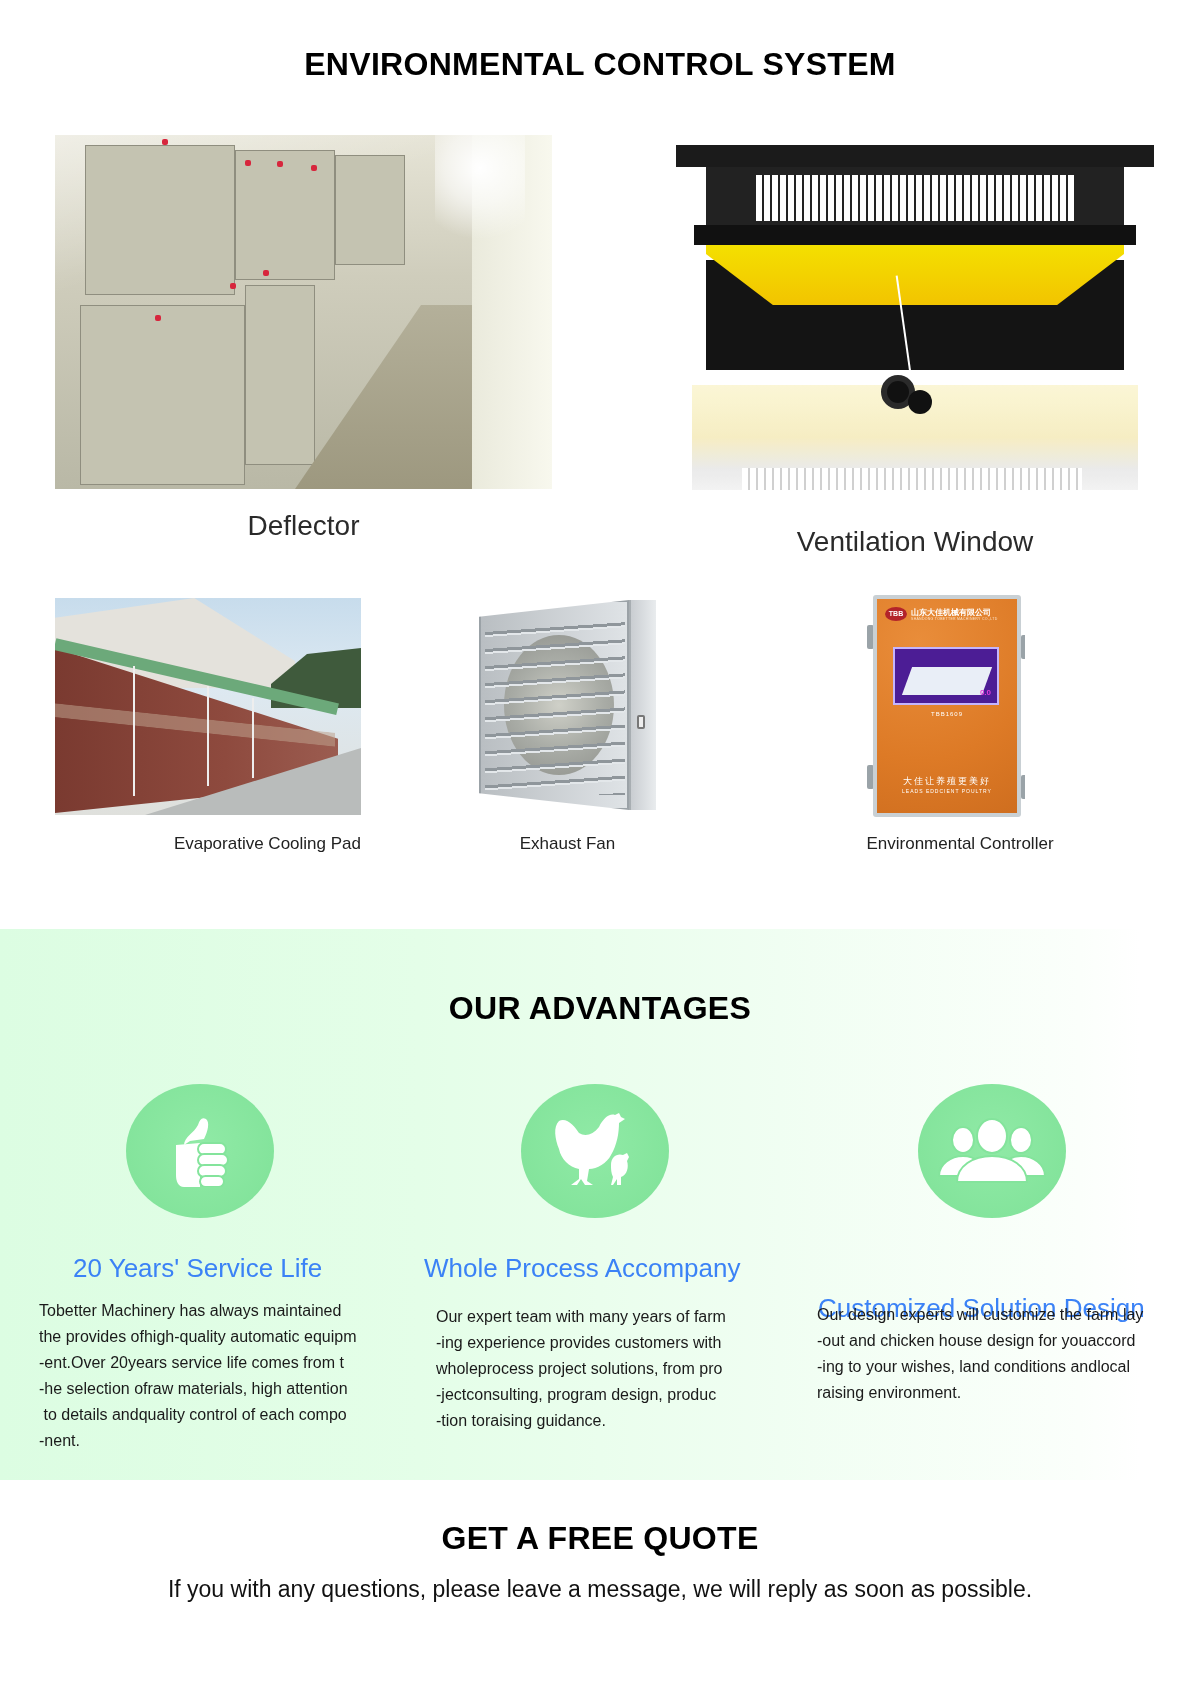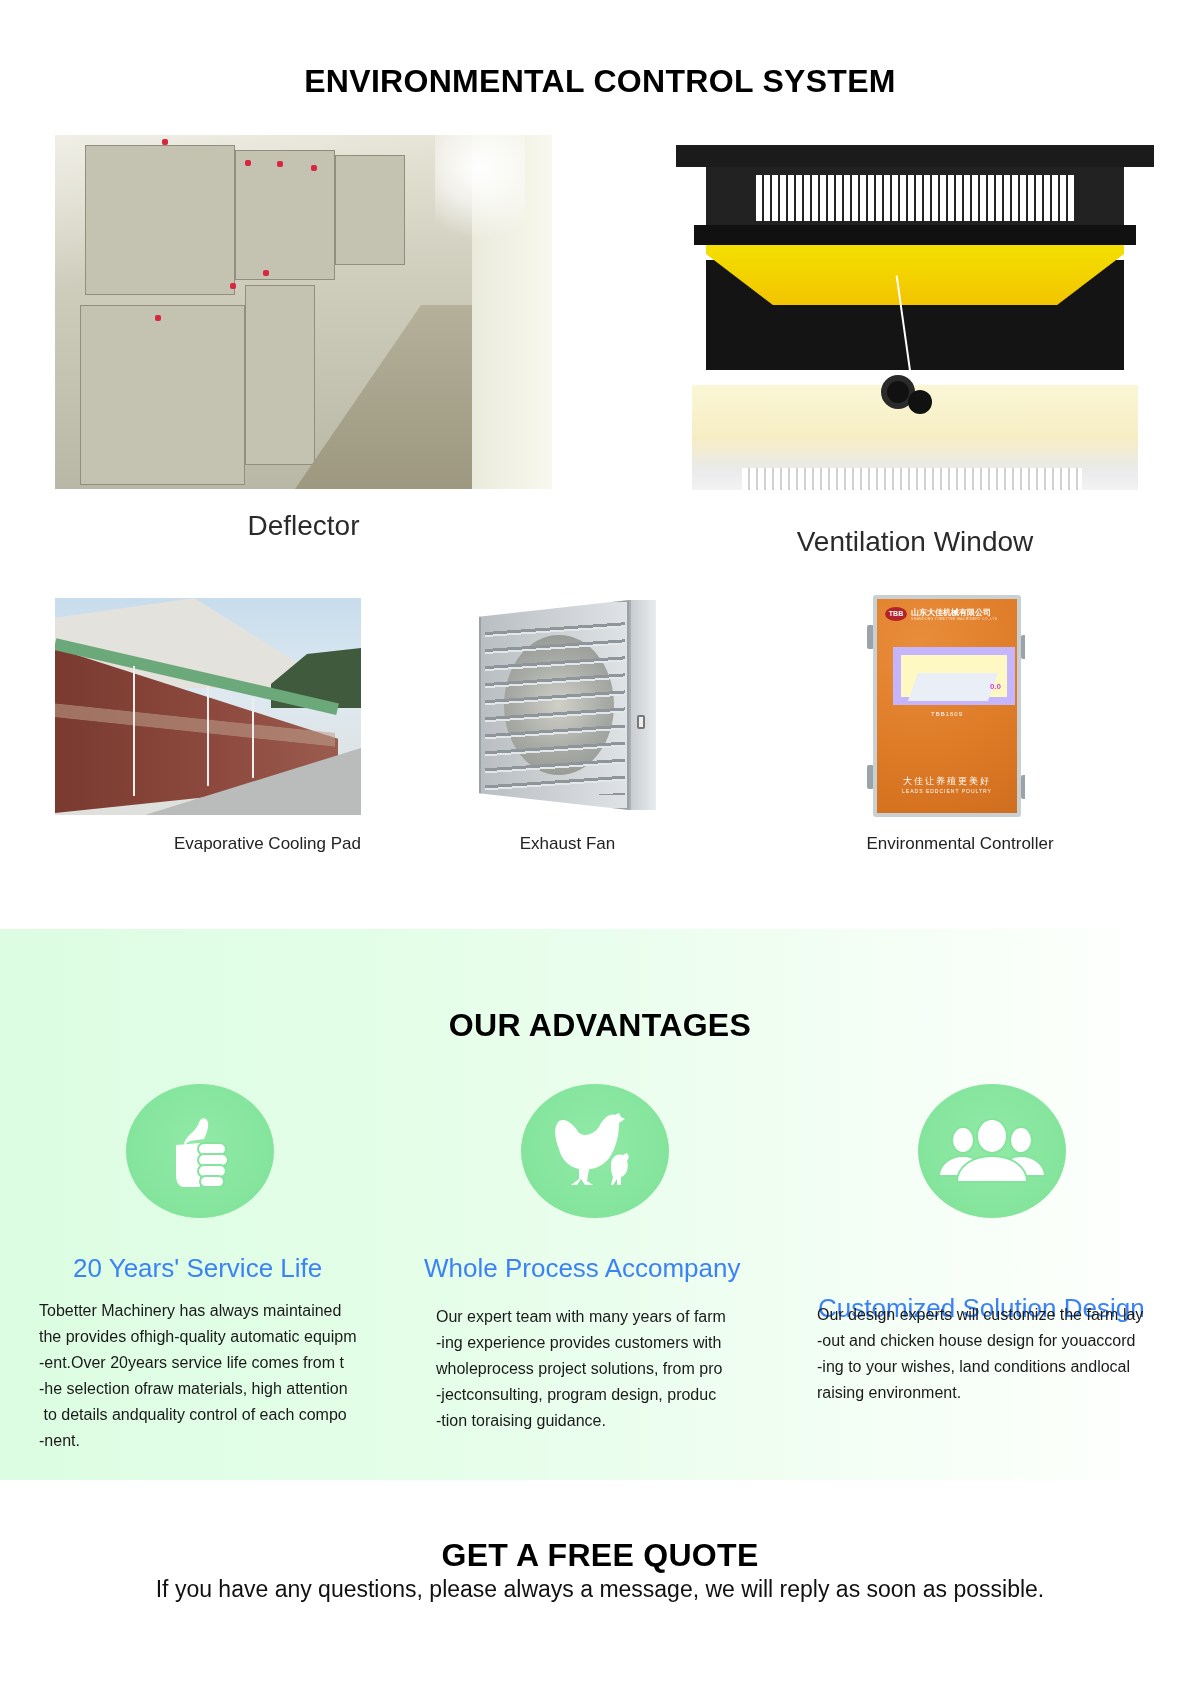--- a/index.html
+++ b/index.html
@@ -1,17 +1,17 @@
 <!DOCTYPE html>
 <html><head>
 <meta charset="utf-8">
 <style>
   * { box-sizing: border-box; margin: 0; padding: 0; }
   body { width: 1200px; height: 1691px; background: #ffffff; font-family: "Liberation Sans", sans-serif; color: #111; position: relative; overflow: hidden; }
-  .section-title { position: absolute; left: 0; width: 1200px; text-align: center; font-weight: bold; font-size: 32px; letter-spacing: 0.3px; color: #000; margin-top: 17px; }
+  .section-title { position: absolute; left: 0; width: 1200px; text-align: center; font-weight: bold; font-size: 32px; letter-spacing: 0.3px; color: #000; }
   .img-box { position: absolute; overflow: hidden; }
   .caption { position: absolute; text-align: center; color: #222; }
   .cap-large { font-size: 28px; color: #2a2a2a; }
   .cap-small { font-size: 17px; color: #222; }
 
   
   .deflector { left: 55px; top: 135px; width: 497px; height: 354px; background: linear-gradient(180deg,#e6e4d6 0%,#cfcdbc 40%,#b9b8a6 100%); }
   .deflector .wall-top { position:absolute; left:0; top:0; width:100%; height:100%; background:
      linear-gradient(160deg, rgba(255,255,255,0.4) 0%, rgba(255,255,255,0) 30%); }
   .deflector .panel { position:absolute; background:#c4c3b1; border:1px solid #8f8e7f; }
@@ -53,21 +53,21 @@
   .fan .handle { position:absolute; left:158px; top:115px; width:8px; height:14px; border:2px solid #777; border-radius:2px; background:#eee; }
 
   
   .ctrl { left: 865px; top: 595px; width: 160px; height: 225px; }
   .ctrl .shell { position:absolute; left:8px; top:0; width:148px; height:222px; background:#c9d0d4; border-radius:3px; }
   .ctrl .face { position:absolute; left:12px; top:4px; width:140px; height:214px; background:radial-gradient(circle at 30% 20%,#e98d3a,#dd7a26 60%,#cf6e1f); }
   .ctrl .hinge { position:absolute; width:7px; height:24px; background:#9aa3a8; border-radius:2px; }
   .ctrl .logo { position:absolute; left:20px; top:12px; width:22px; height:14px; background:#b3242a; border-radius:50%; color:#fff; font-size:7px; font-weight:bold; text-align:center; line-height:14px; }
   .ctrl .company { position:absolute; left:46px; top:12px; color:#fff; font-size:8px; font-weight:bold; white-space:nowrap; }
   .ctrl .company-en { position:absolute; left:46px; top:22px; color:#fbe1c6; font-size:3.5px; white-space:nowrap; letter-spacing:0.3px; }
-  .ctrl .screen { position:absolute; left:28px; top:52px; width:122px; height:58px; background:#fef9c3; border:8px solid #c4b5fd; }
+  .ctrl .screen { position:absolute; left:28px; top:52px; width:106px; height:58px; background:#4c1d95; border:2px solid #c4b5fd; }
   .ctrl .screen .plan { position:absolute; left:12px; top:18px; width:80px; height:28px; background:#e9eef7; transform: skewX(-20deg); }
   .ctrl .screen .val { position:absolute; right:6px; bottom:6px; color:#e23cdc; font-size:8px; font-weight:bold; }
   .ctrl .model { position:absolute; left:0; width:164px; top:116px; text-align:center; color:#fff; font-size:6px; letter-spacing:1px; }
   .ctrl .slogan { position:absolute; left:0; width:164px; top:180px; text-align:center; color:#fff; font-size:9px; font-weight:normal; letter-spacing:2px; }
   .ctrl .slogan-en { position:absolute; left:0; width:164px; top:193px; text-align:center; color:#fff; font-size:5px; letter-spacing:1px; }
 
   
   .adv-band { position:absolute; left:0; top:929px; width:1200px; height:551px; background: linear-gradient(90deg,#dcfde2 0%,#e4fee8 35%,#f0fef2 65%,#fbfffb 90%,#ffffff 95%); }
   .adv-circle { position:absolute; width:148px; height:134px; border-radius:50%; background: radial-gradient(circle at 50% 45%,#90eaa6 0%,#84e49c 70%,#7cdc93 100%); display:flex; align-items:center; justify-content:center; }
   .adv-title { position:absolute; font-size:26px; color:#3b82f6; white-space:nowrap; }
@@ -204,13 +204,13 @@
     <path d="M20 66 C20 50 36 40 55 40 C74 40 90 50 90 66 Z" fill="#fff" stroke="#84e49c" stroke-width="2"></path>
   </svg>
 </div>
 <div class="adv-title" style="left:818px;top:1253px;margin-top:40px;">Customized Solution Design</div>
 <div class="adv-body" style="left:817px;top:1302px;">Our design experts will customize the farm lay
 -out and chicken house design for youaccord
 -ing to your wishes, land conditions andlocal
 raising environment.</div>
 
 <h2 class="section-title quote-title">GET A FREE QUOTE</h2>
-<div class="quote-sub">If you have any questions, please always a message, we will reply as soon as possible.</div>
+<div class="quote-sub">If you with any questions, please leave a message, we will reply as soon as possible.</div>
 
 </body></html>

